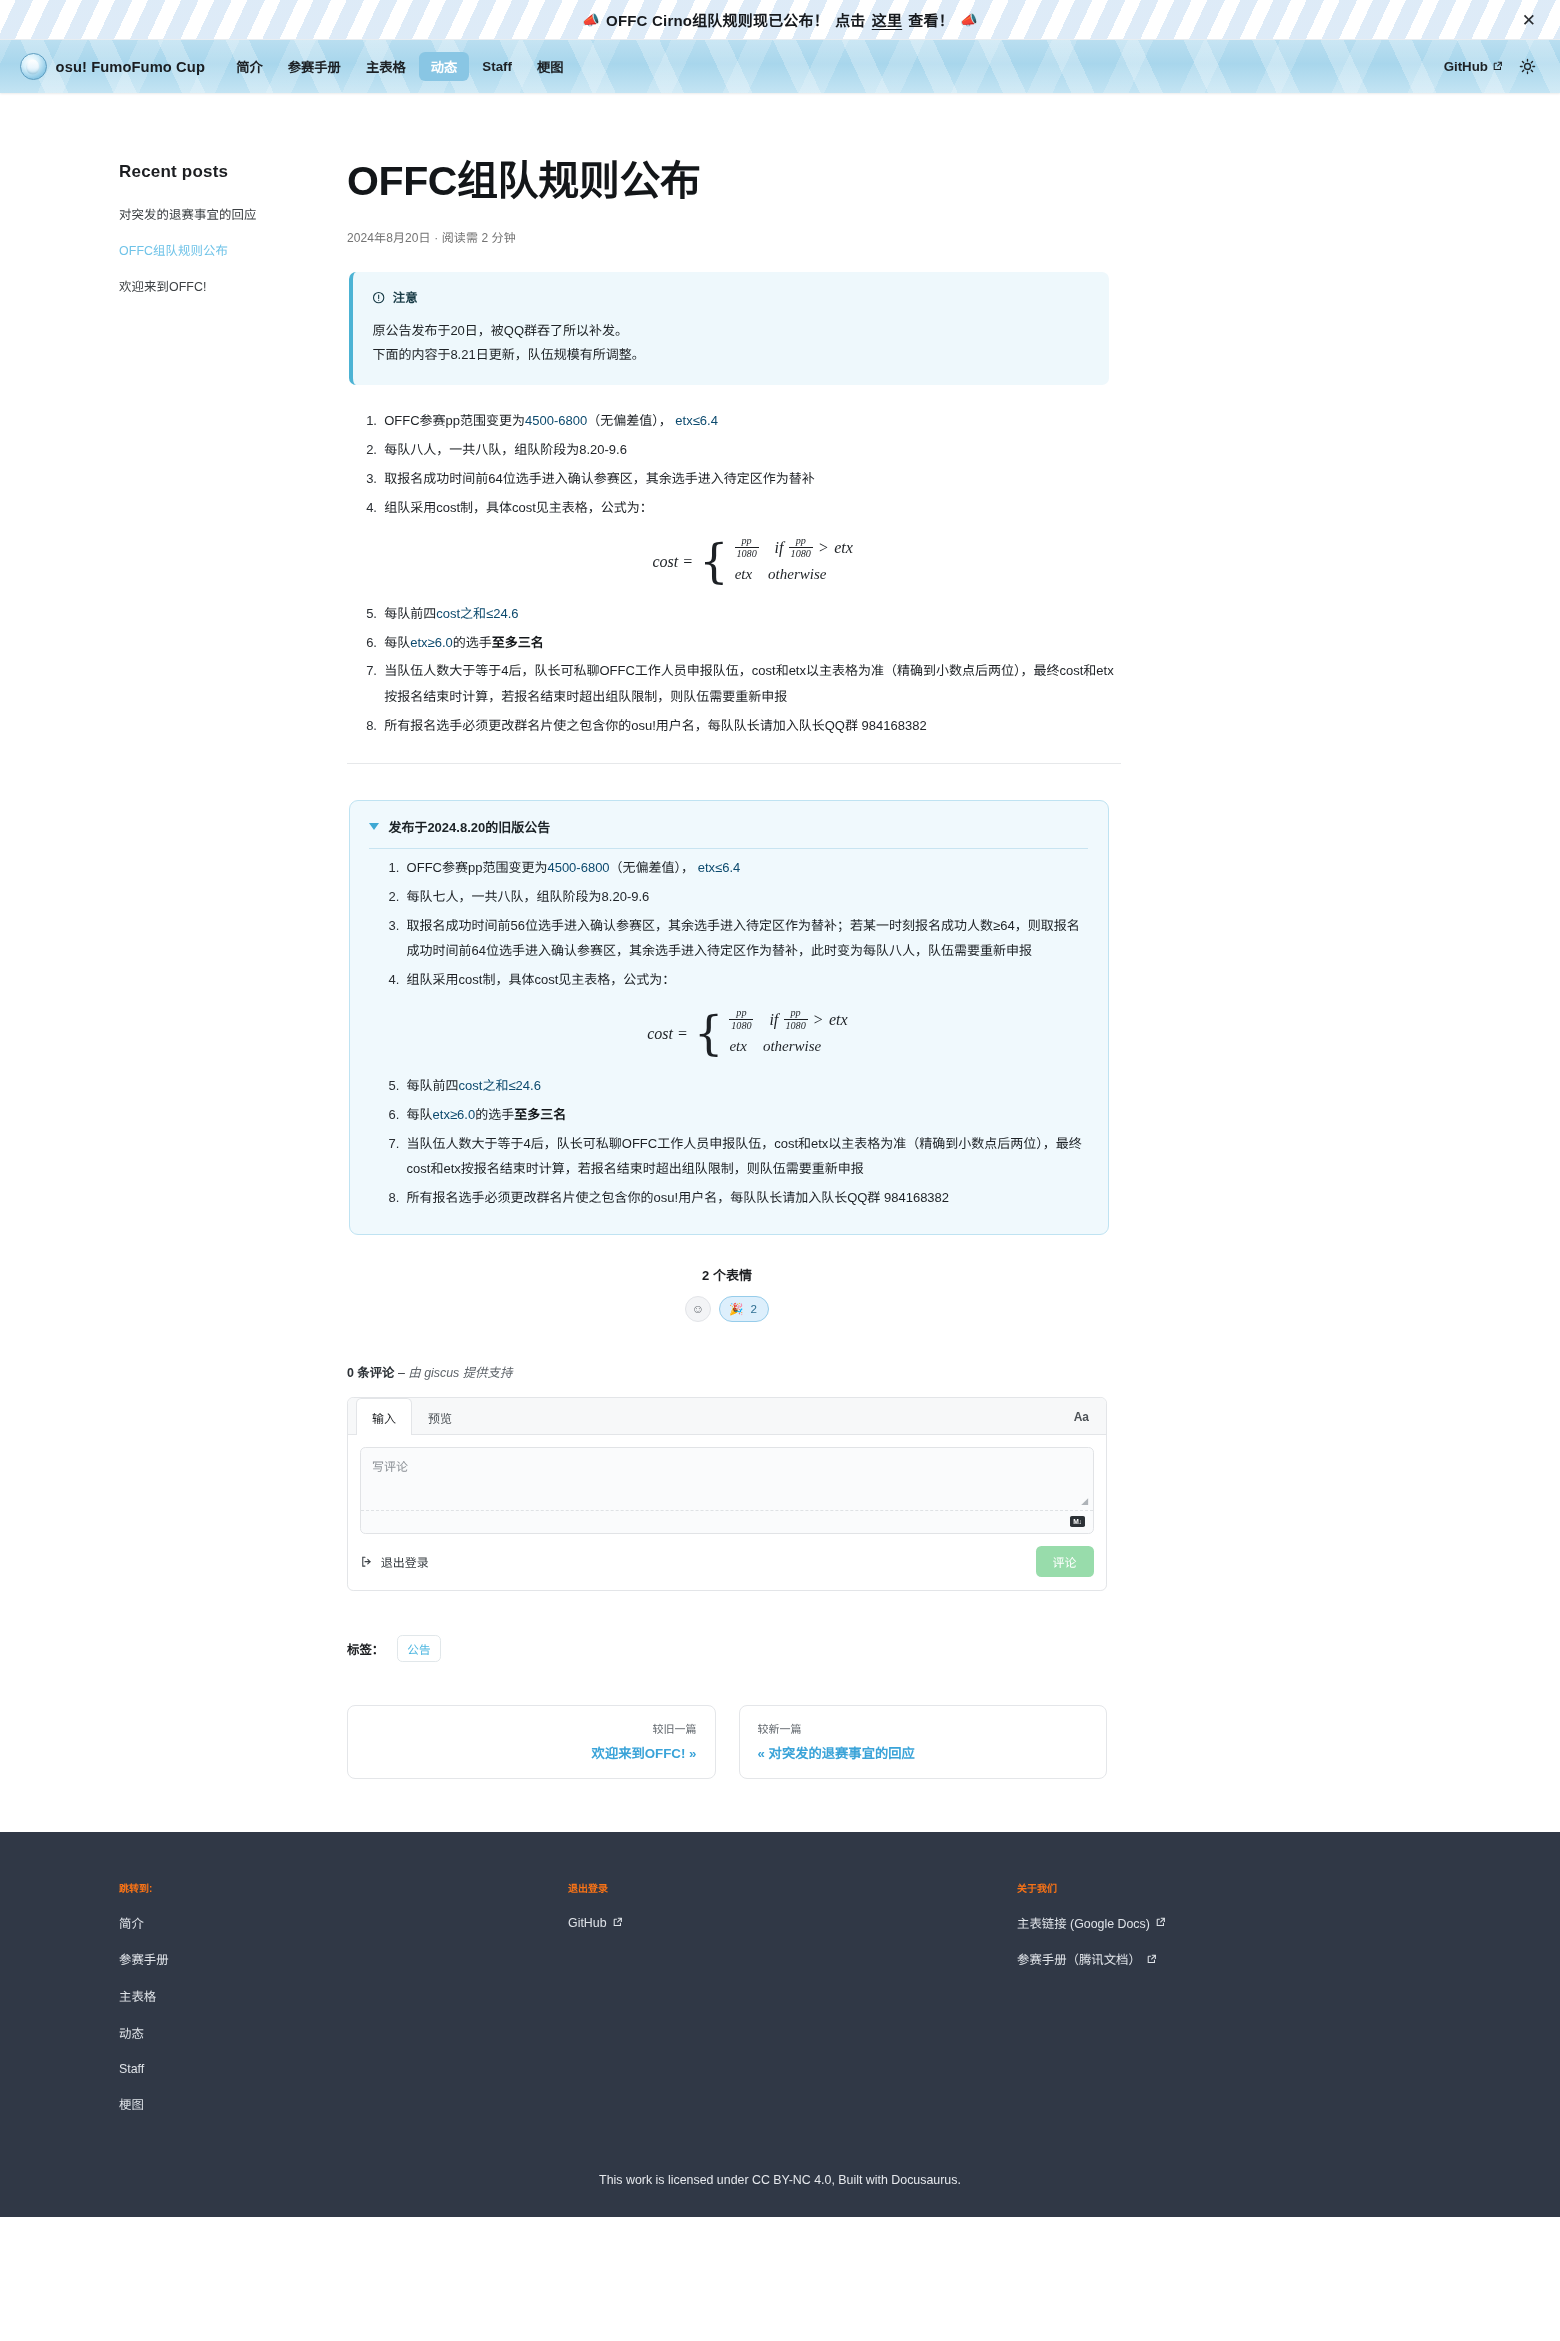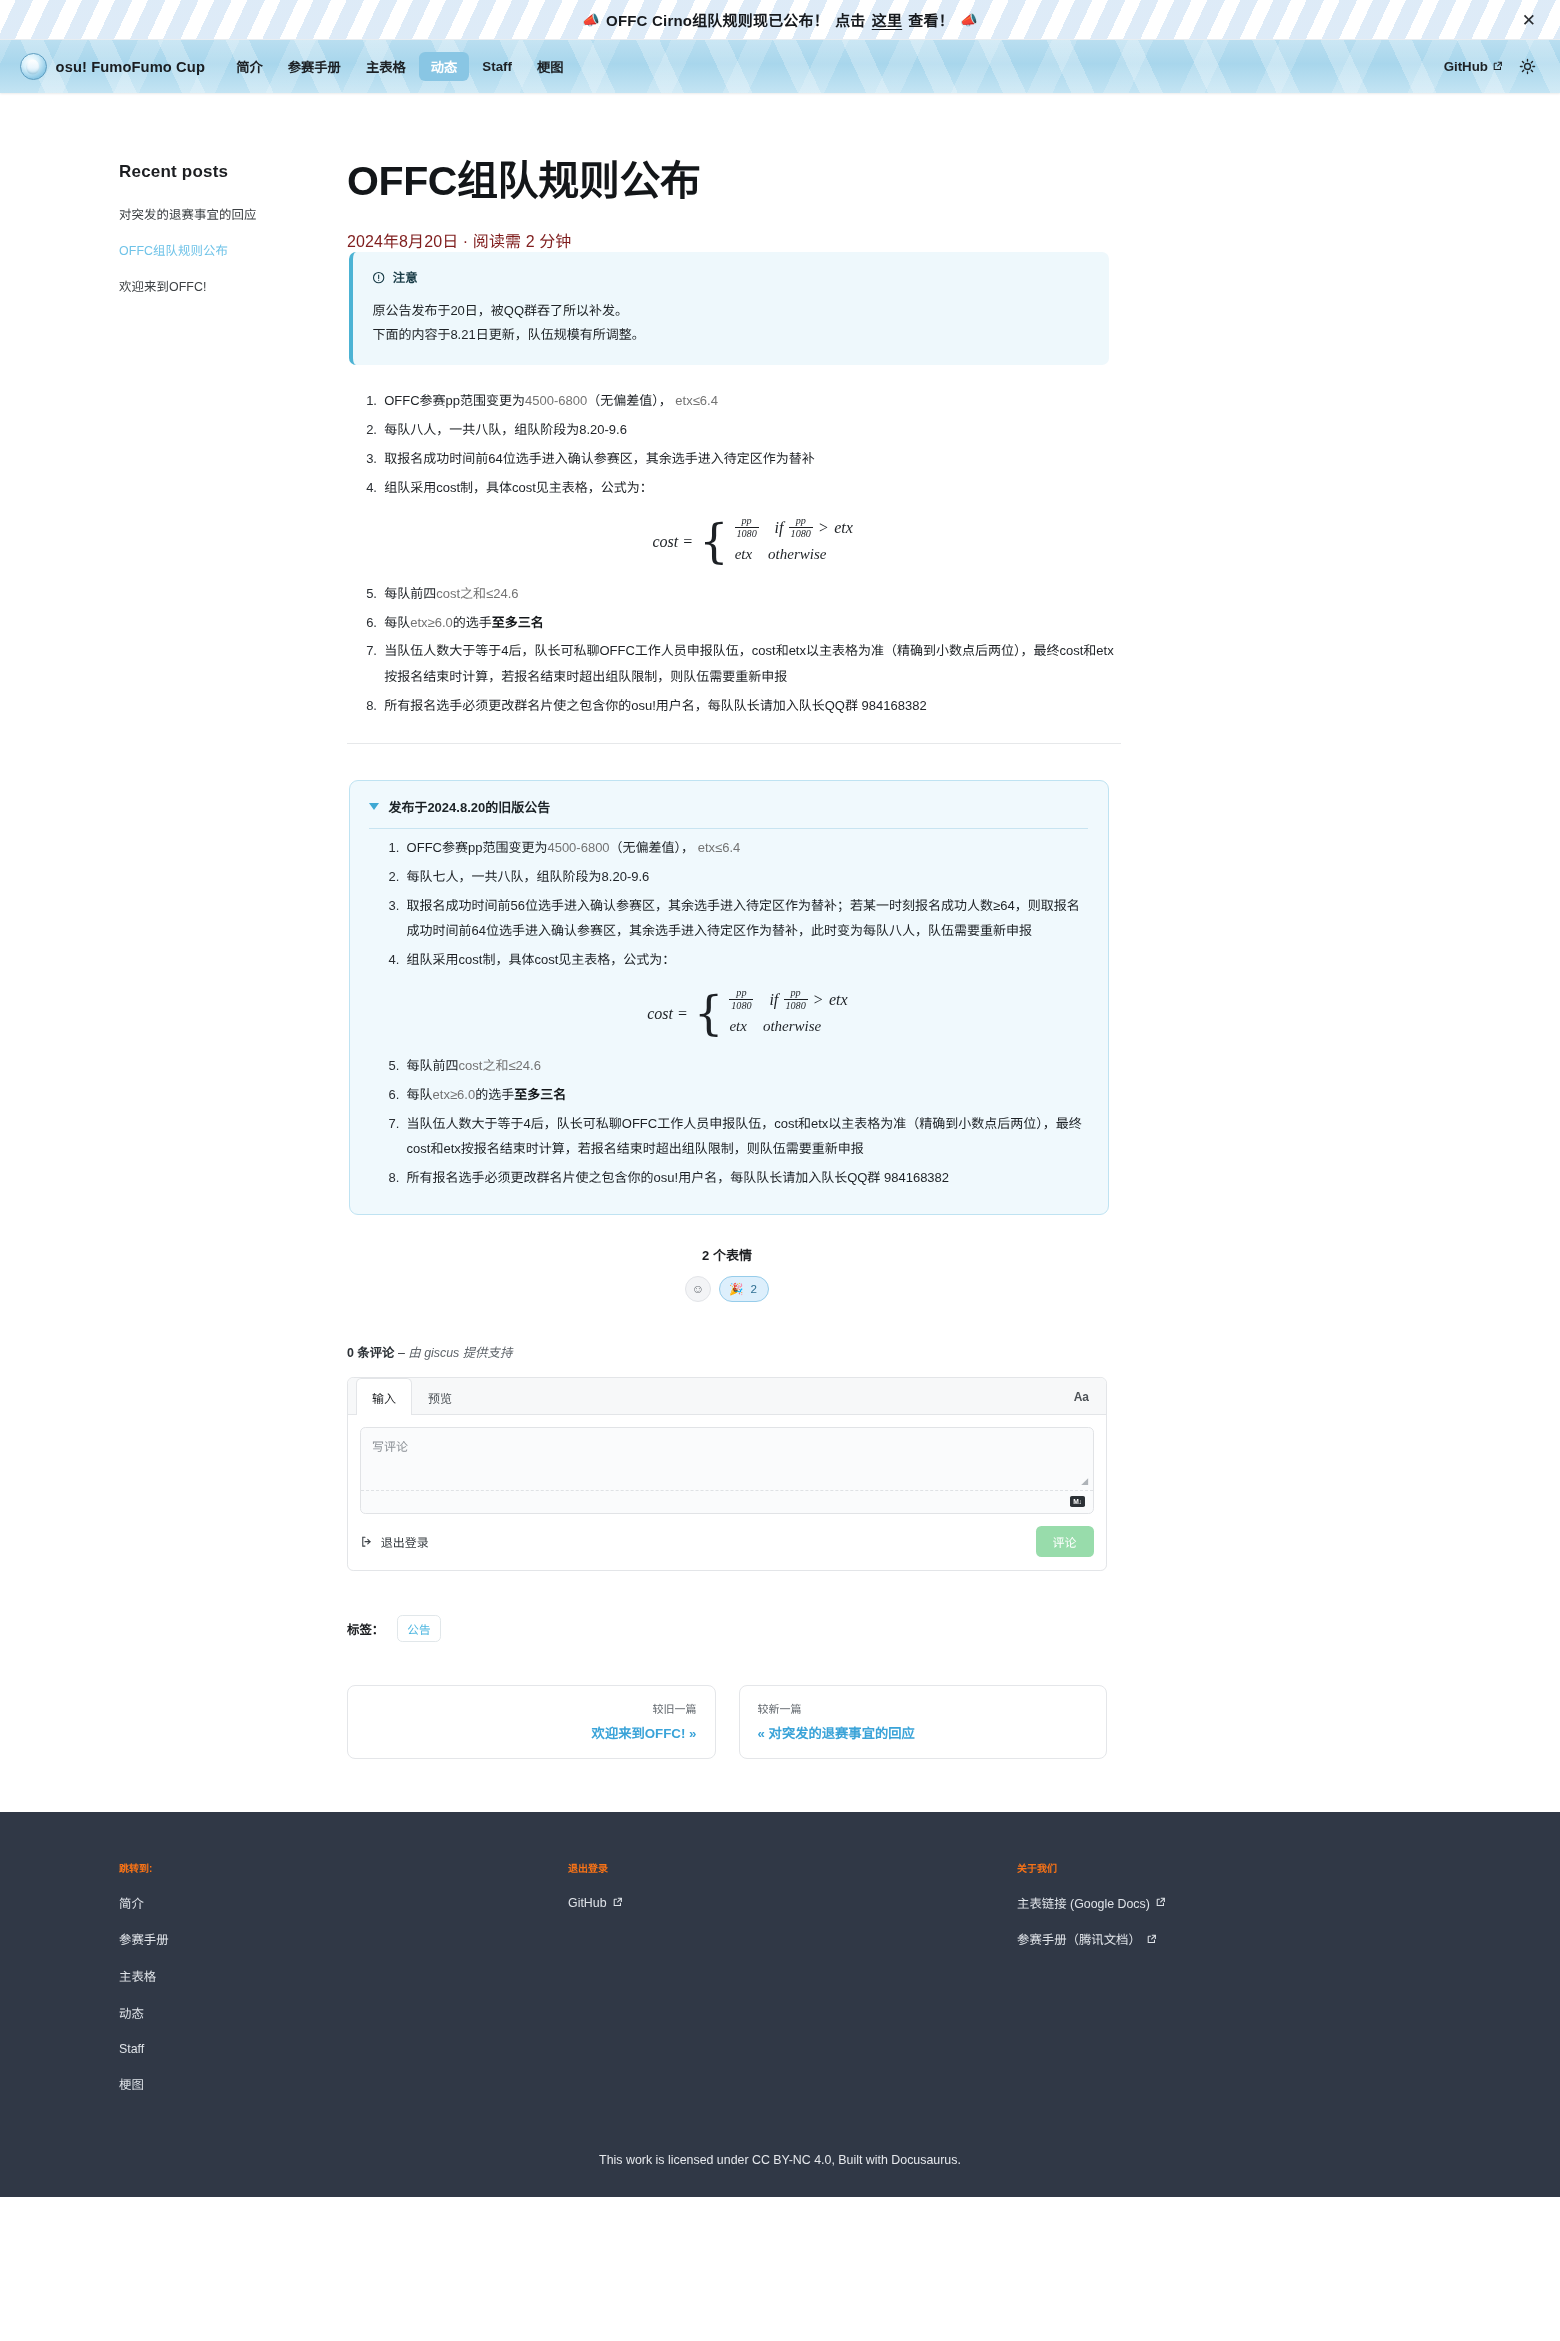--- a/index.html
+++ b/index.html
@@ -161,21 +161,21 @@
   .sidebar-link.active { color: #6fc3e8; }
 
   .content-col { flex: 1 1 auto; padding: 0 36px 0 0; min-width: 0; }
   .article { max-width: 774px; padding-top: 64px; }
 
   .post-title {
     font-size: 41px; line-height: 1.18; font-weight: 800;
     color: #131619; letter-spacing: -0.4px; margin-bottom: 23px;
   }
   .post-meta {
-    font-size: 16px; color: #7f1d1d; letter-spacing: 0.1px;
+    font-size: 12px; color: #737373; margin-bottom: 27px; letter-spacing: 0.1px;
   }
 
   
   .admonition {
     background: #eef8fc;
     border-left: 4.4px solid #4cb3d4;
     border-radius: 7.1px;
     padding: 16px 19.6px 18px 19.6px;
     margin: 0 0 23px 1.8px;
     max-width: 760px;
@@ -194,21 +194,21 @@
     counter-reset: none;
   }
   ol.rules > li {
     font-size: 13px;
     line-height: 1.95;
     color: #1d2125;
     margin-bottom: 3.6px;
     padding-left: 3.6px;
   }
   ol.rules > li::marker { color: #2a2e33; }
-  .lk { color: #737373; cursor: pointer; }
+  .lk { color: #0c4a6e; cursor: pointer; }
   .bd { font-weight: 700; color: #131619; }
 
   
   .math-block {
     text-align: center;
     margin: 14.2px 0 12.4px 0;
     font-family: "Liberation Serif", "DejaVu Serif", serif;
     font-style: italic;
   }
   .math-row { display: inline-flex; align-items: center; gap: 6.2px; font-size: 16px; }

